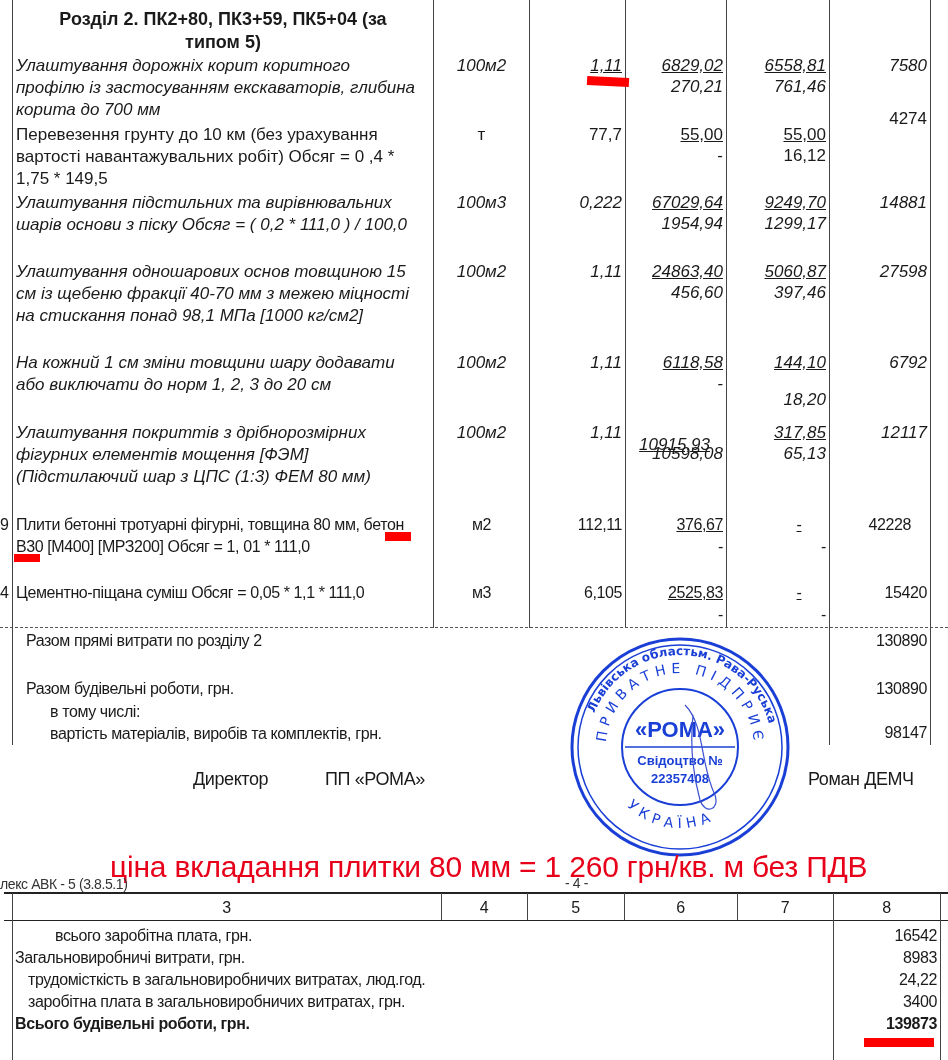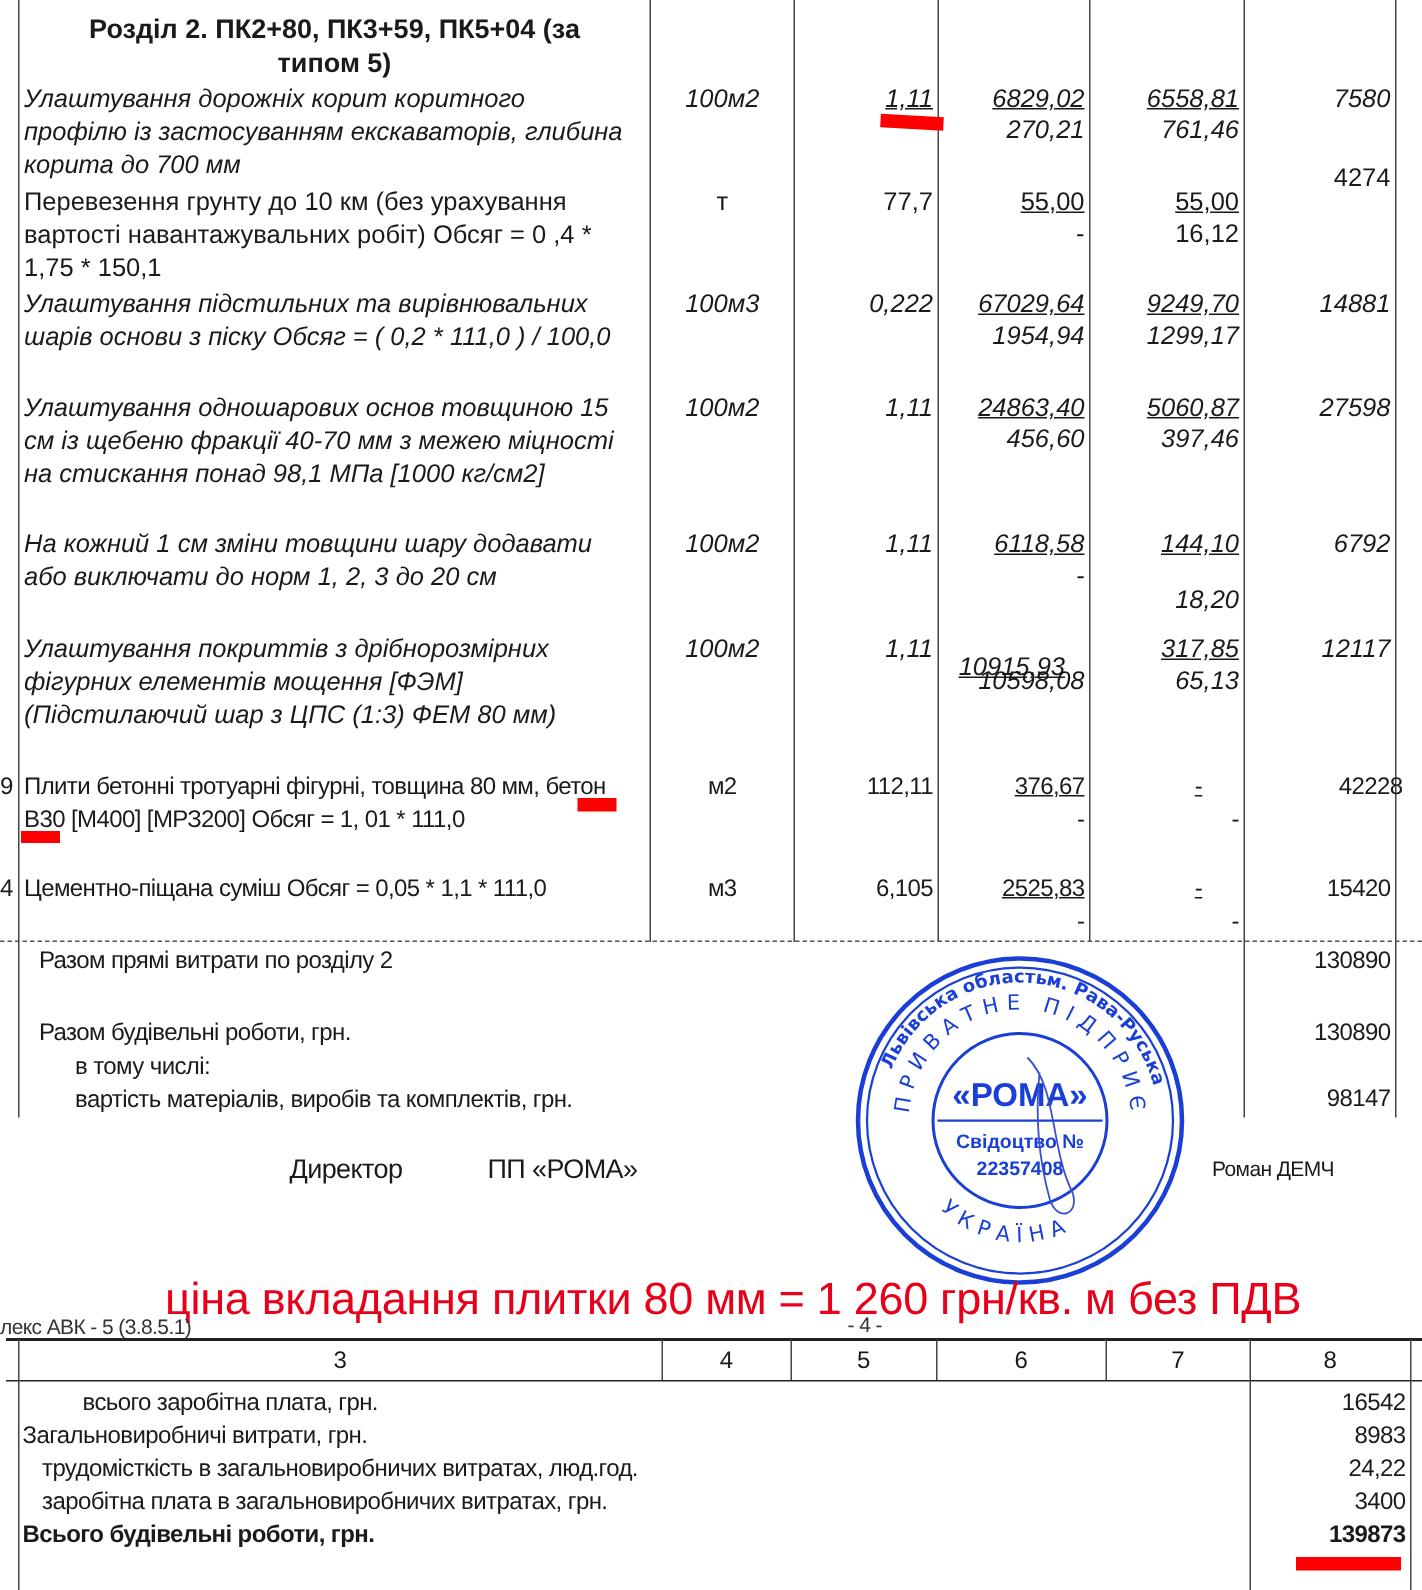--- a/index.html
+++ b/index.html
@@ -39,21 +39,21 @@
   <div class="txt it c" style="left:434px;top:55px;width:95px;">100м2</div>
   <div class="txt it r u" style="left:530px;top:55px;width:92px;">1,11</div>
   <div class="txt it r u" style="left:626px;top:55px;width:97px;">6829,02</div>
   <div class="txt it r" style="left:626px;top:76px;width:97px;">270,21</div>
   <div class="txt it r u" style="left:727px;top:55px;width:99px;">6558,81</div>
   <div class="txt it r" style="left:727px;top:76px;width:99px;">761,46</div>
   <div class="txt it r" style="left:830px;top:55px;width:97px;">7580</div>
 </div>
 
 <div>
-  <div class="desc" style="top:124px;">Перевезення грунту до 10 км (без урахування вартості навантажувальних робіт) Обсяг =   0 ,4 * 1,75 * 150,1</div>
+  <div class="desc" style="top:124px;">Перевезення грунту до 10 км (без урахування вартості навантажувальних робіт) Обсяг =   0 ,4 * 1,75 * 149,5</div>
   <div class="txt c" style="left:434px;top:124px;width:95px;">т</div>
   <div class="txt r" style="left:530px;top:124px;width:92px;">77,7</div>
   <div class="txt r u" style="left:626px;top:124px;width:97px;">55,00</div>
   <div class="txt r" style="left:626px;top:145px;width:97px;">-</div>
   <div class="txt r u" style="left:727px;top:124px;width:99px;">55,00</div>
   <div class="txt r" style="left:727px;top:145px;width:99px;">16,12</div>
   <div class="txt r" style="left:830px;top:108px;width:97px;">4274</div>
 </div>
 
 <div>
@@ -102,21 +102,21 @@
 
 <div>
   <div class="txt cond" style="left:0;top:514px;width:10px;overflow:hidden;">9</div>
   <div class="desc cond" style="top:514px;width:395px;">Плити бетонні тротуарні фігурні, товщина 80 мм, бетон В30 [М400] [МРЗ200] Обсяг =  1, 01 * 111,0</div>
   <div class="txt cond c" style="left:434px;top:514px;width:95px;">м2</div>
   <div class="txt cond r" style="left:530px;top:514px;width:92px;">112,11</div>
   <div class="txt cond r u" style="left:626px;top:514px;width:97px;">376,67</div>
   <div class="txt cond r" style="left:626px;top:536px;width:97px;">-</div>
   <div class="txt cond u" style="left:776px;top:514px;width:46px;text-align:center;">-</div>
   <div class="txt cond r" style="left:727px;top:536px;width:99px;">-</div>
-  <div class="txt cond r" style="left:838px;top:514px;width:97px;">42228</div>
+  <div class="txt cond r" style="left:814px;top:514px;width:97px;">42228</div>
 </div>
 
 <div>
   <div class="txt cond" style="left:0;top:582px;width:10px;overflow:hidden;">4</div>
   <div class="desc cond" style="top:582px;width:395px;">Цементно-піщана суміш Обсяг =  0,05 * 1,1 * 111,0</div>
   <div class="txt cond c" style="left:434px;top:582px;width:95px;">м3</div>
   <div class="txt cond r" style="left:530px;top:582px;width:92px;">6,105</div>
   <div class="txt cond r u" style="left:626px;top:582px;width:97px;">2525,83</div>
   <div class="txt cond r" style="left:626px;top:604px;width:97px;">-</div>
   <div class="txt cond u" style="left:776px;top:582px;width:46px;text-align:center;">-</div>
@@ -128,21 +128,21 @@
 <div class="txt cond" style="left:26px;top:630px;">Разом прямі витрати по розділу 2</div>
 <div class="txt cond r" style="left:830px;top:630px;width:97px;">130890</div>
 <div class="txt cond" style="left:26px;top:678px;">Разом будівельні роботи, грн.</div>
 <div class="txt cond r" style="left:830px;top:678px;width:97px;">130890</div>
 <div class="txt cond" style="left:50px;top:701px;">в тому числі:</div>
 <div class="txt cond" style="left:50px;top:723px;">вартість матеріалів, виробів та комплектів, грн.</div>
 <div class="txt cond r" style="left:830px;top:722px;width:97px;">98147</div>
 
 <div class="txt cond" style="left:193px;top:768px;font-size:18px;">Директор</div>
 <div class="txt cond" style="left:325px;top:768px;font-size:18px;">ПП «РОМА»</div>
-<div class="txt cond" style="left:808px;top:768px;font-size:14px;">Роман ДЕМЧ</div>
+<div class="txt cond" style="left:808px;top:768px;font-size:18px;">Роман ДЕМЧ</div>
 
 <div class="stamp">
   <svg width="230" height="225" viewBox="0 0 230 225">
     <defs>
       <path id="stampOuterArc" d="M 115 112 m -92 0 a 92 92 0 1 1 184 0 a 92 92 0 1 1 -184 0"></path>
       <path id="stampInnerArc" d="M 115 112 m -74 0 a 74 74 0 1 1 148 0"></path>
       <path id="stampBottomArc" d="M 40 118 a 75 75 0 0 0 150 0"></path>
     </defs>
     <circle cx="115" cy="112" r="108" fill="none" stroke="#1a3fd6" stroke-width="3"></circle>
     <circle cx="115" cy="112" r="102" fill="none" stroke="#1a3fd6" stroke-width="1.5"></circle>

